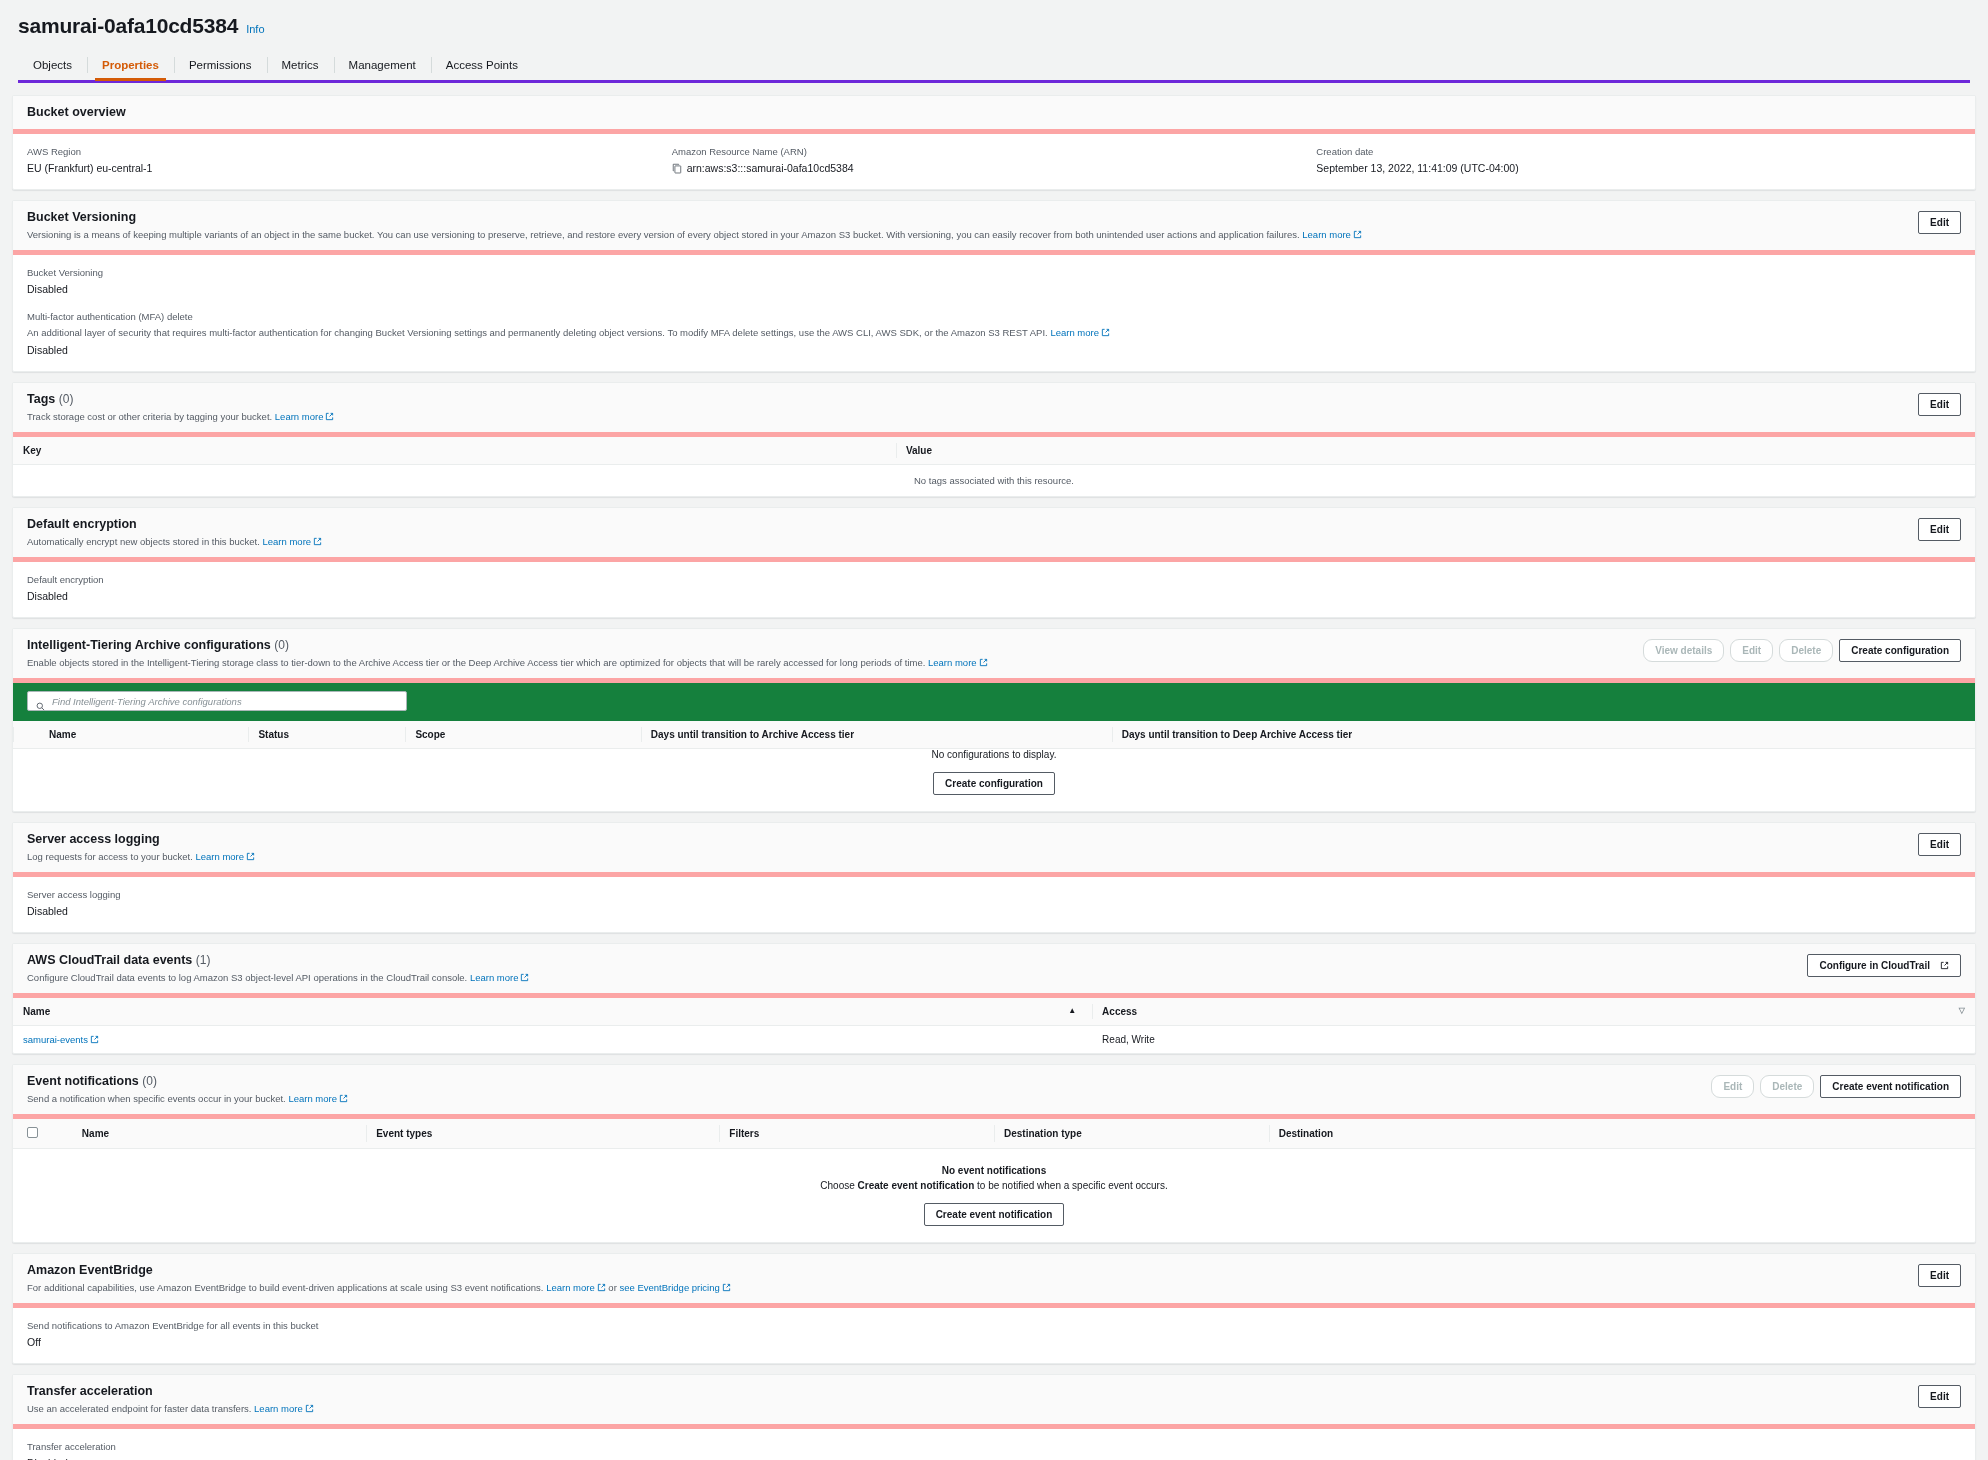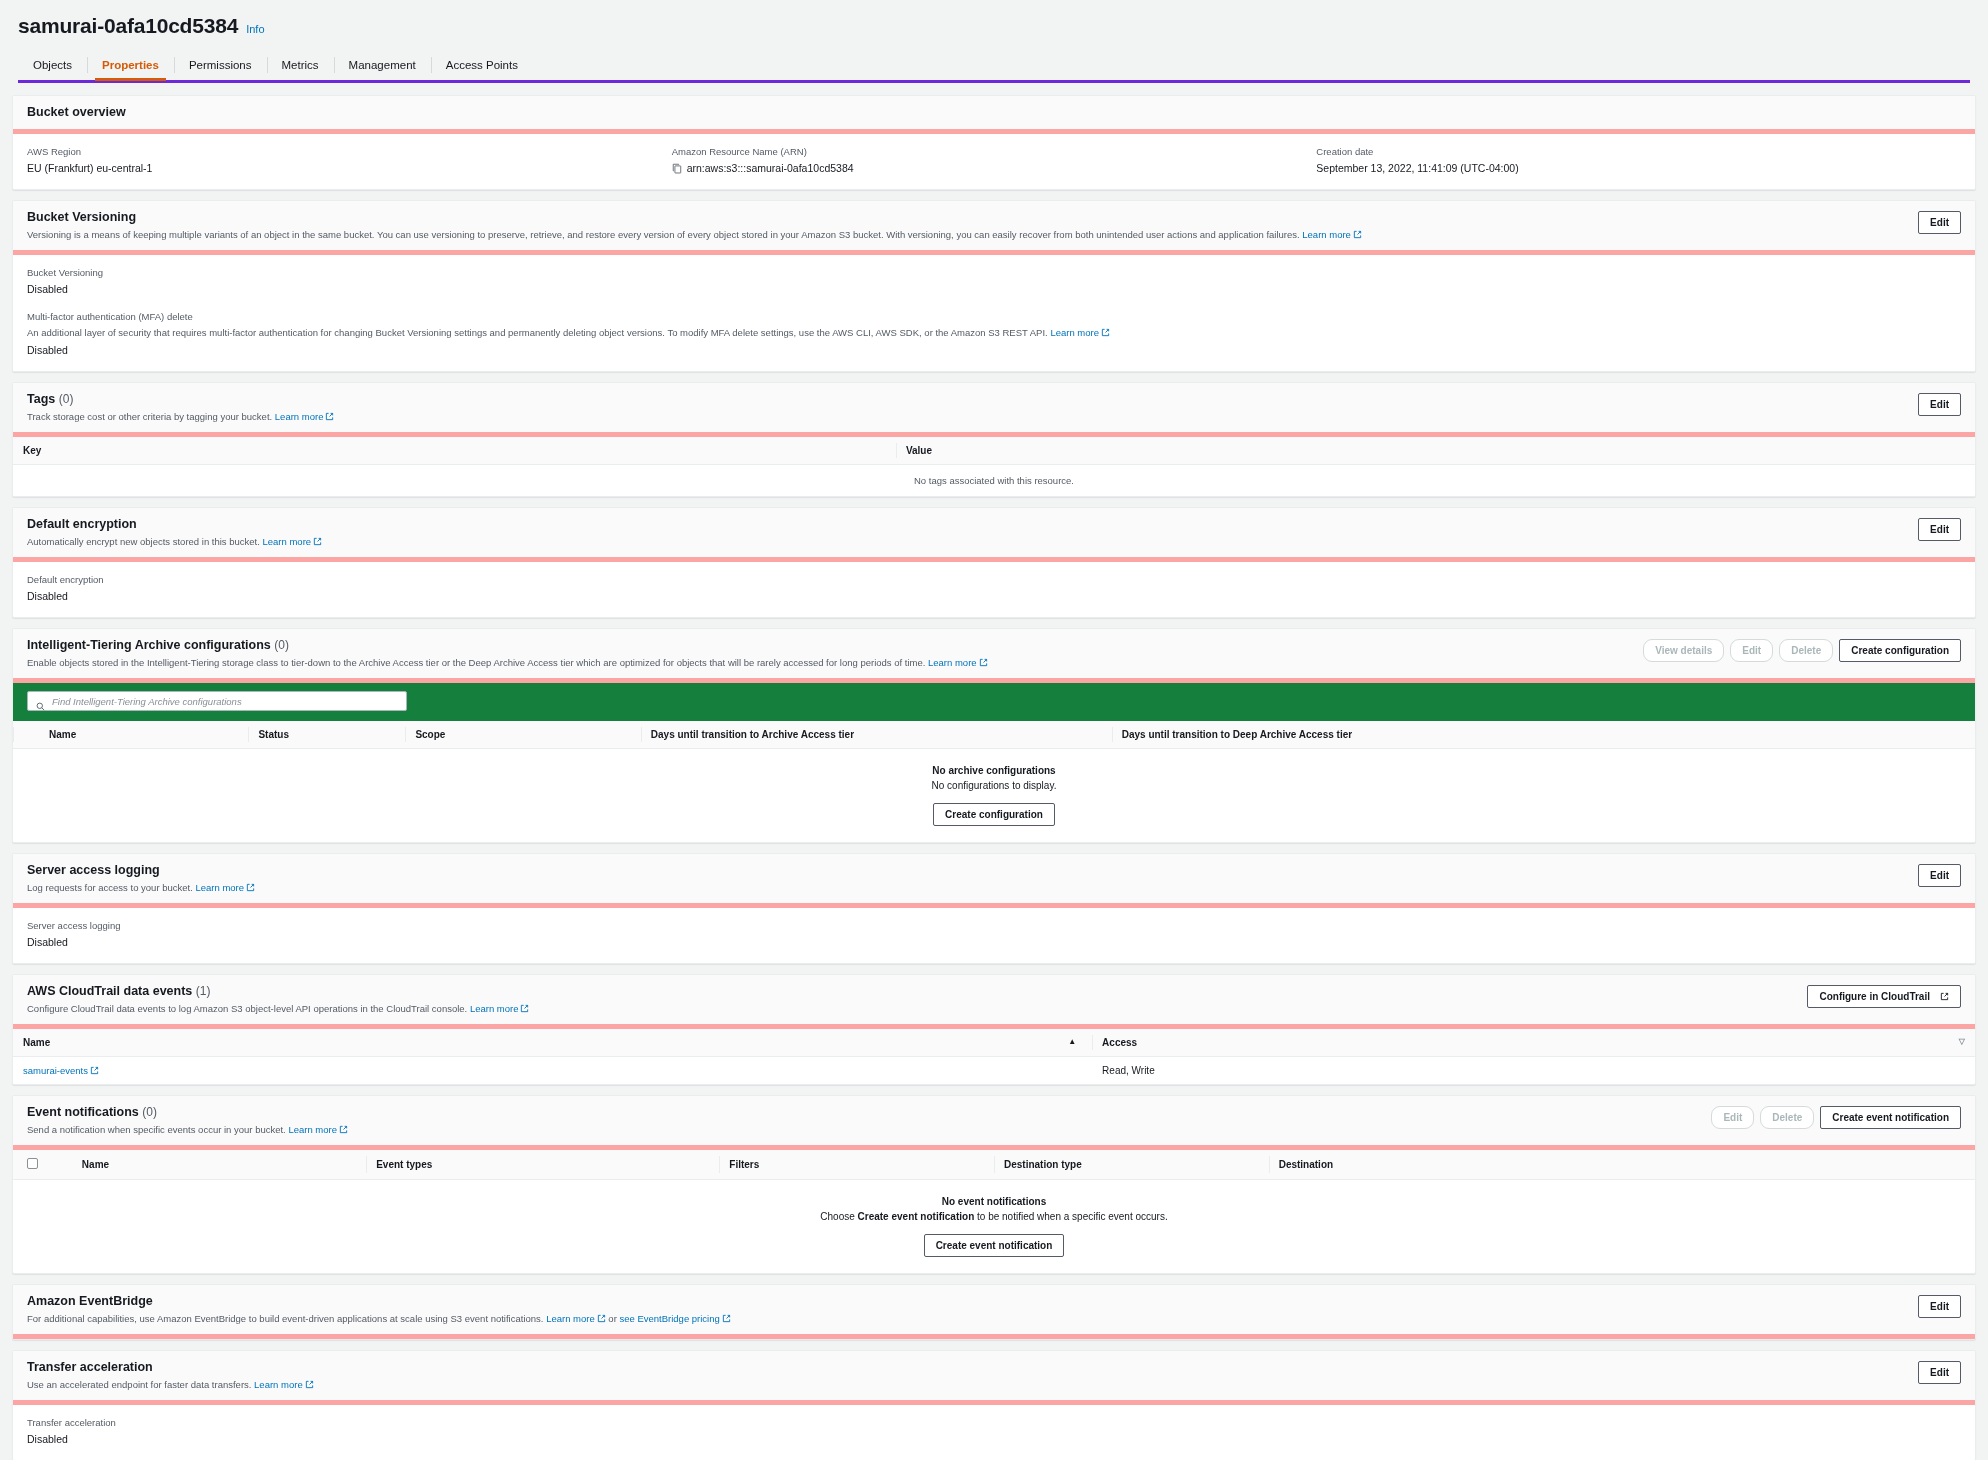--- a/index.html
+++ b/index.html
@@ -421,23 +421,20 @@
       <tr>
         <th class="sep" style="width:12%;padding-left:36px">Name</th>
         <th class="sep" style="width:8%">Status</th>
         <th class="sep" style="width:12%">Scope</th>
         <th class="sep" style="width:24%">Days until transition to Archive Access tier</th>
         <th class="sep" style="width:44%">Days until transition to Deep Archive Access tier</th>
       </tr>
     </thead>
     <tbody>
       <tr>
-        <td colspan="5" class="empty-cell">No archive configurations</td>
-      </tr>
-      <tr>
         <td colspan="5" class="empty-sub">No configurations to display.</td>
       </tr>
       <tr>
         <td colspan="5" class="empty-btn-row">
           <button class="btn">Create configuration</button>
         </td>
       </tr>
     </tbody>
   </table>
 </div>
@@ -584,20 +581,24 @@
         <a class="link">see EventBridge pricing</a><span class="ext-icon"><svg viewBox="0 0 10 10" fill="none" stroke="#0073bb" stroke-width="1">
               <path d="M4 1.5H1.5v7h7V6"></path>
               <path d="M6.2 1.5h2.3v2.3M8.5 1.5L5 5"></path>
             </svg></span>
       </span>
     </div>
     <div class="c-head-actions">
       <button class="btn">Edit</button>
     </div>
   </div>
+  <div class="c-body">
+    <div class="kv-label">Send notifications to Amazon EventBridge for all events in this bucket</div>
+    <div class="kv-value">Off</div>
+  </div>
 </div>
 
 <div class="container">
   <div class="c-head">
     <div class="c-head-left">
       <span class="c-title">Transfer acceleration</span>
       <span class="c-desc">
         <span>Use an accelerated endpoint for faster data transfers.</span>
         <a class="link">Learn more</a><span class="ext-icon"><svg viewBox="0 0 10 10" fill="none" stroke="#0073bb" stroke-width="1">
               <path d="M4 1.5H1.5v7h7V6"></path>

